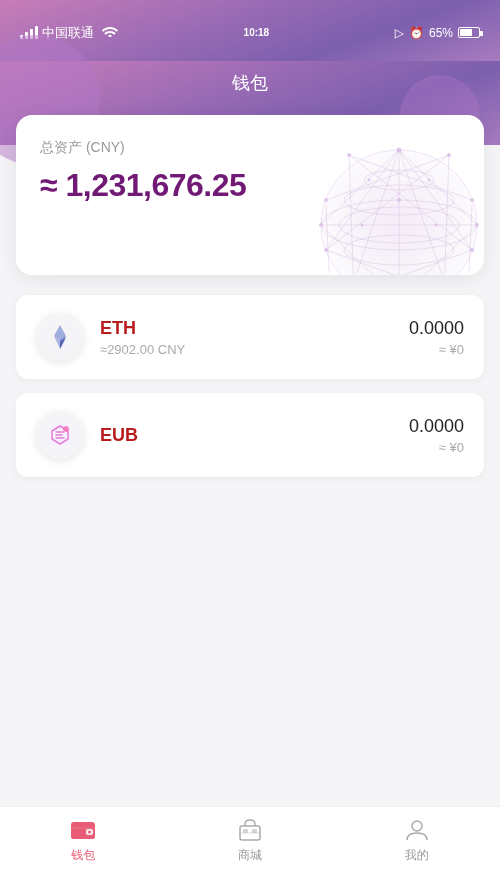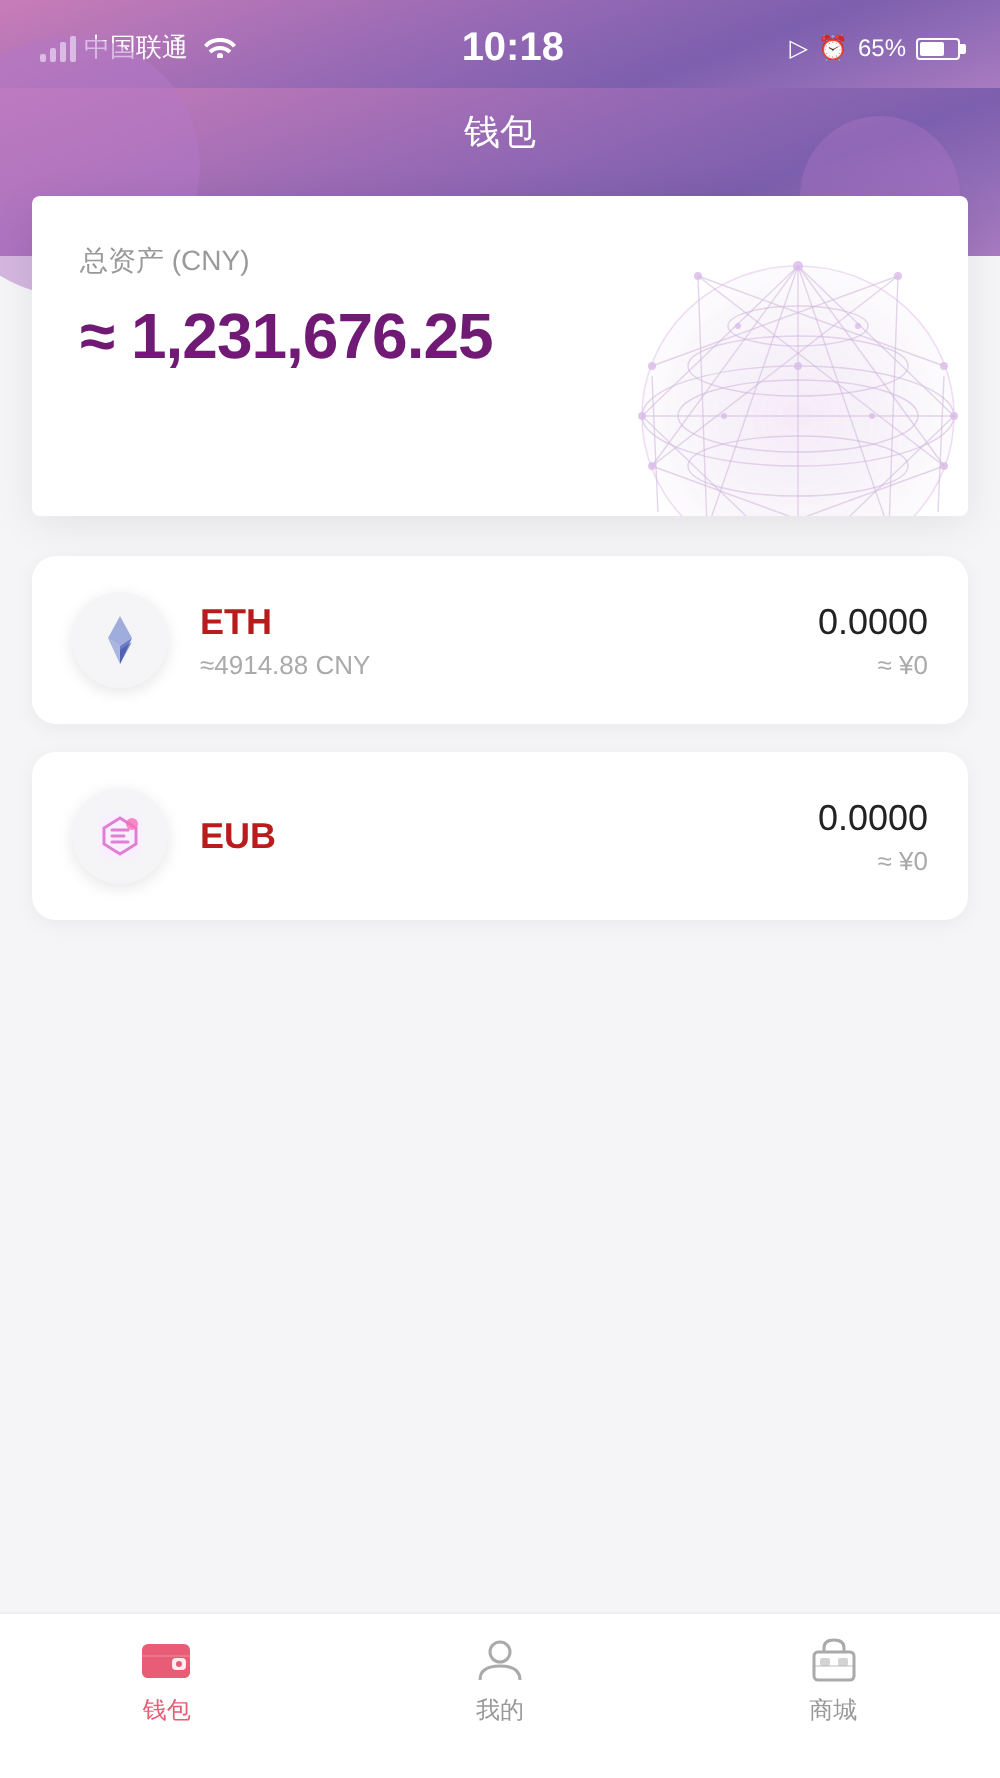--- a/index.html
+++ b/index.html
@@ -16,21 +16,21 @@
     
     .status-bar {
       display: flex;
       justify-content: space-between;
       align-items: center;
       padding: 10px 20px 6px;
       background: linear-gradient(160deg, #c87db8 0%, #9b6bb5 40%, #7c5fae 70%, #a87bc0 100%);
       color: white;
       font-size: 13px;
       font-weight: 500;
-      height: 44px;
+      height: 61px;
     }
     .status-left { display: flex; align-items: center; gap: 4px; }
     .status-right { display: flex; align-items: center; gap: 5px; font-size: 12px; }
     .signal-bars { display: flex; align-items: flex-end; gap: 2px; }
     .signal-bars span {
       background: white;
       width: 3px;
       border-radius: 1px;
       display: inline-block;
     }
@@ -72,21 +72,21 @@
     .main {
       padding: 0 16px;
       margin-top: -30px;
       position: relative;
       z-index: 1;
     }
 
     
     .asset-card {
       background: white;
-      border-radius: 4px;
+      border-radius: 16px;
       padding: 24px 24px 28px;
       box-shadow: 0 4px 20px rgba(0,0,0,0.08);
       position: relative;
       overflow: hidden;
       min-height: 160px;
     }
     .asset-label {
       font-size: 14px;
       color: #999;
       margin-bottom: 10px;
@@ -209,21 +209,21 @@
     </div>
     <span>中国联通</span>
     <span style="margin-left:4px">
       <svg width="16" height="12" viewBox="0 0 16 12" fill="white">
         <path d="M8 9.5a1.5 1.5 0 100 3 1.5 1.5 0 000-3z"></path>
         <path d="M8 6C5.8 6 3.8 6.9 2.3 8.3l1.4 1.4C4.9 8.6 6.4 8 8 8s3.1.6 4.3 1.7l1.4-1.4C12.2 6.9 10.2 6 8 6z"></path>
         <path d="M8 2C4.7 2 1.7 3.3 0 5.5l1.5 1.3C3 4.9 5.4 4 8 4s5 .9 6.5 2.8L16 5.5C14.3 3.3 11.3 2 8 2z"></path>
       </svg>
     </span>
   </div>
-  <span style="font-size:20px;font-weight:600">10:18</span>
+  <span style="font-size:10px;font-weight:600">10:18</span>
   <div class="status-right">
     <span>▷</span>
     <span>⏰</span>
     <span>65%</span>
     <span style="width:22px;height:11px;border:1.5px solid white;border-radius:2px;display:inline-block;position:relative;vertical-align:middle;">
       <span style="position:absolute;left:1px;top:1px;height:7px;width:60%;background:white;border-radius:1px;display:block"></span>
       <span style="position:absolute;right:-4px;top:2.5px;width:3px;height:5px;background:white;border-radius:0 1px 1px 0;display:block"></span>
     </span>
   </div>
 </div>
@@ -315,21 +315,21 @@
 
         <svg width="28" height="28" viewBox="0 0 28 28" fill="none">
           <polygon points="14,2 20,13 14,17 8,13" fill="#8a9bd4" opacity="0.8"></polygon>
           <polygon points="14,17 20,13 14,26" fill="#5c6ebf" opacity="0.9"></polygon>
           <polygon points="14,17 8,13 14,26" fill="#8a9bd4" opacity="0.7"></polygon>
           <polygon points="14,19 20,15 14,26" fill="#3d50a8" opacity="0.6"></polygon>
         </svg>
       </div>
       <div class="coin-info">
         <div class="coin-name">ETH</div>
-        <div class="coin-price">≈4914.88 CNY</div>
+        <div class="coin-price">≈2902.00 CNY</div>
       </div>
       <div class="coin-balance">
         <div class="coin-amount">0.0000</div>
         <div class="coin-cny">≈ ¥0</div>
       </div>
     </div>
 
     <div class="coin-item">
       <div class="coin-icon">
 
@@ -363,33 +363,33 @@
         <circle cx="19.5" cy="14" r="1.5" fill="#e85d75"></circle>
         <path d="M1 10 L25 10" stroke="white" stroke-width="0.5" opacity="0.3"></path>
       </svg>
     </div>
     <span class="nav-label" style="color:#e85d75">钱包</span>
   </div>
 
   <div class="nav-item">
     <div class="nav-icon">
       <svg width="26" height="24" viewBox="0 0 26 24" fill="none">
-        <circle cx="13" cy="8" r="5" stroke="#aaa" stroke-width="1.5" fill="white"></circle>
-        <path d="M3 22 Q3 15 13 15 Q23 15 23 22" stroke="#aaa" stroke-width="1.5" fill="none"></path>
-      </svg>
-    </div>
-    <span class="nav-label">我的</span>
-  </div>
-
-  <div class="nav-item">
-    <div class="nav-icon">
-      <svg width="26" height="24" viewBox="0 0 26 24" fill="none">
         <rect x="3" y="8" width="20" height="14" rx="2" stroke="#aaa" stroke-width="1.5" fill="white"></rect>
         <path d="M8 8 L8 6 Q8 2 13 2 Q18 2 18 6 L18 8" stroke="#aaa" stroke-width="1.5" fill="none"></path>
         <rect x="6" y="11" width="5" height="4" rx="1" fill="#aaa" opacity="0.5"></rect>
         <rect x="15" y="11" width="5" height="4" rx="1" fill="#aaa" opacity="0.5"></rect>
         <line x1="3" y1="15" x2="23" y2="15" stroke="#aaa" stroke-width="0.8" opacity="0.5"></line>
       </svg>
     </div>
     <span class="nav-label">商城</span>
   </div>
 
+  <div class="nav-item">
+    <div class="nav-icon">
+      <svg width="26" height="24" viewBox="0 0 26 24" fill="none">
+        <circle cx="13" cy="8" r="5" stroke="#aaa" stroke-width="1.5" fill="white"></circle>
+        <path d="M3 22 Q3 15 13 15 Q23 15 23 22" stroke="#aaa" stroke-width="1.5" fill="none"></path>
+      </svg>
+    </div>
+    <span class="nav-label">我的</span>
+  </div>
+
 </div>
 
 </body></html>

